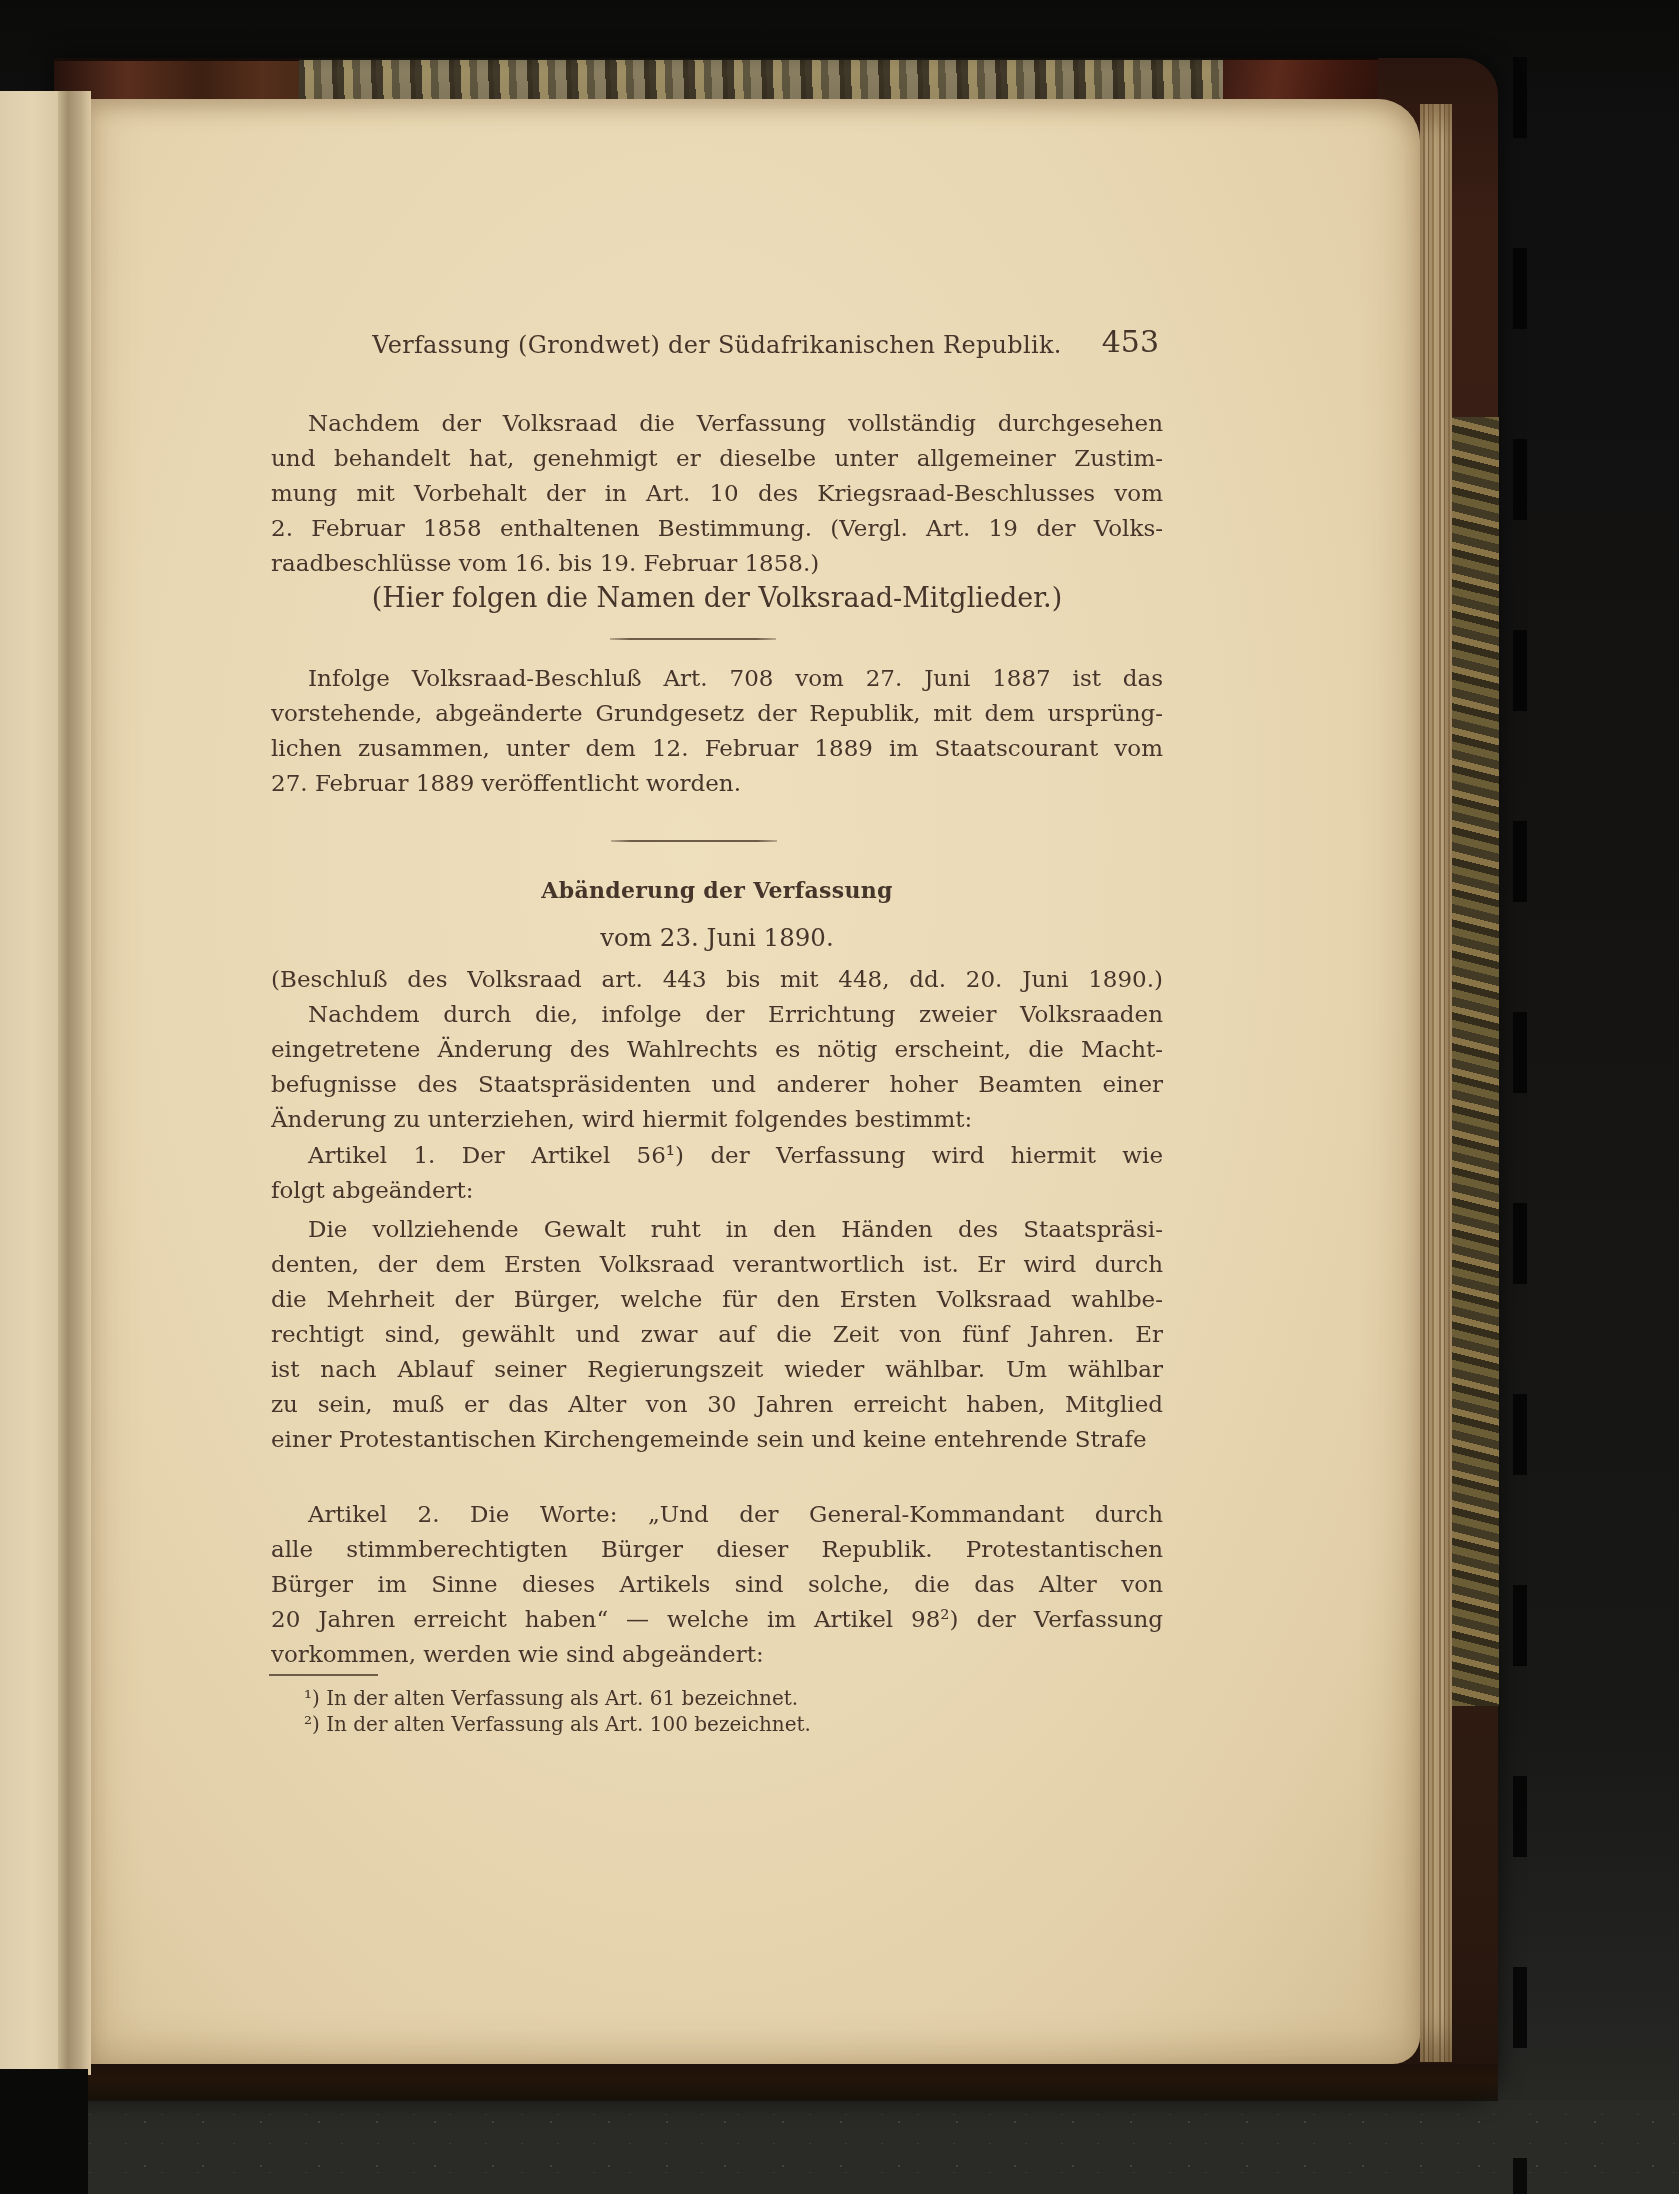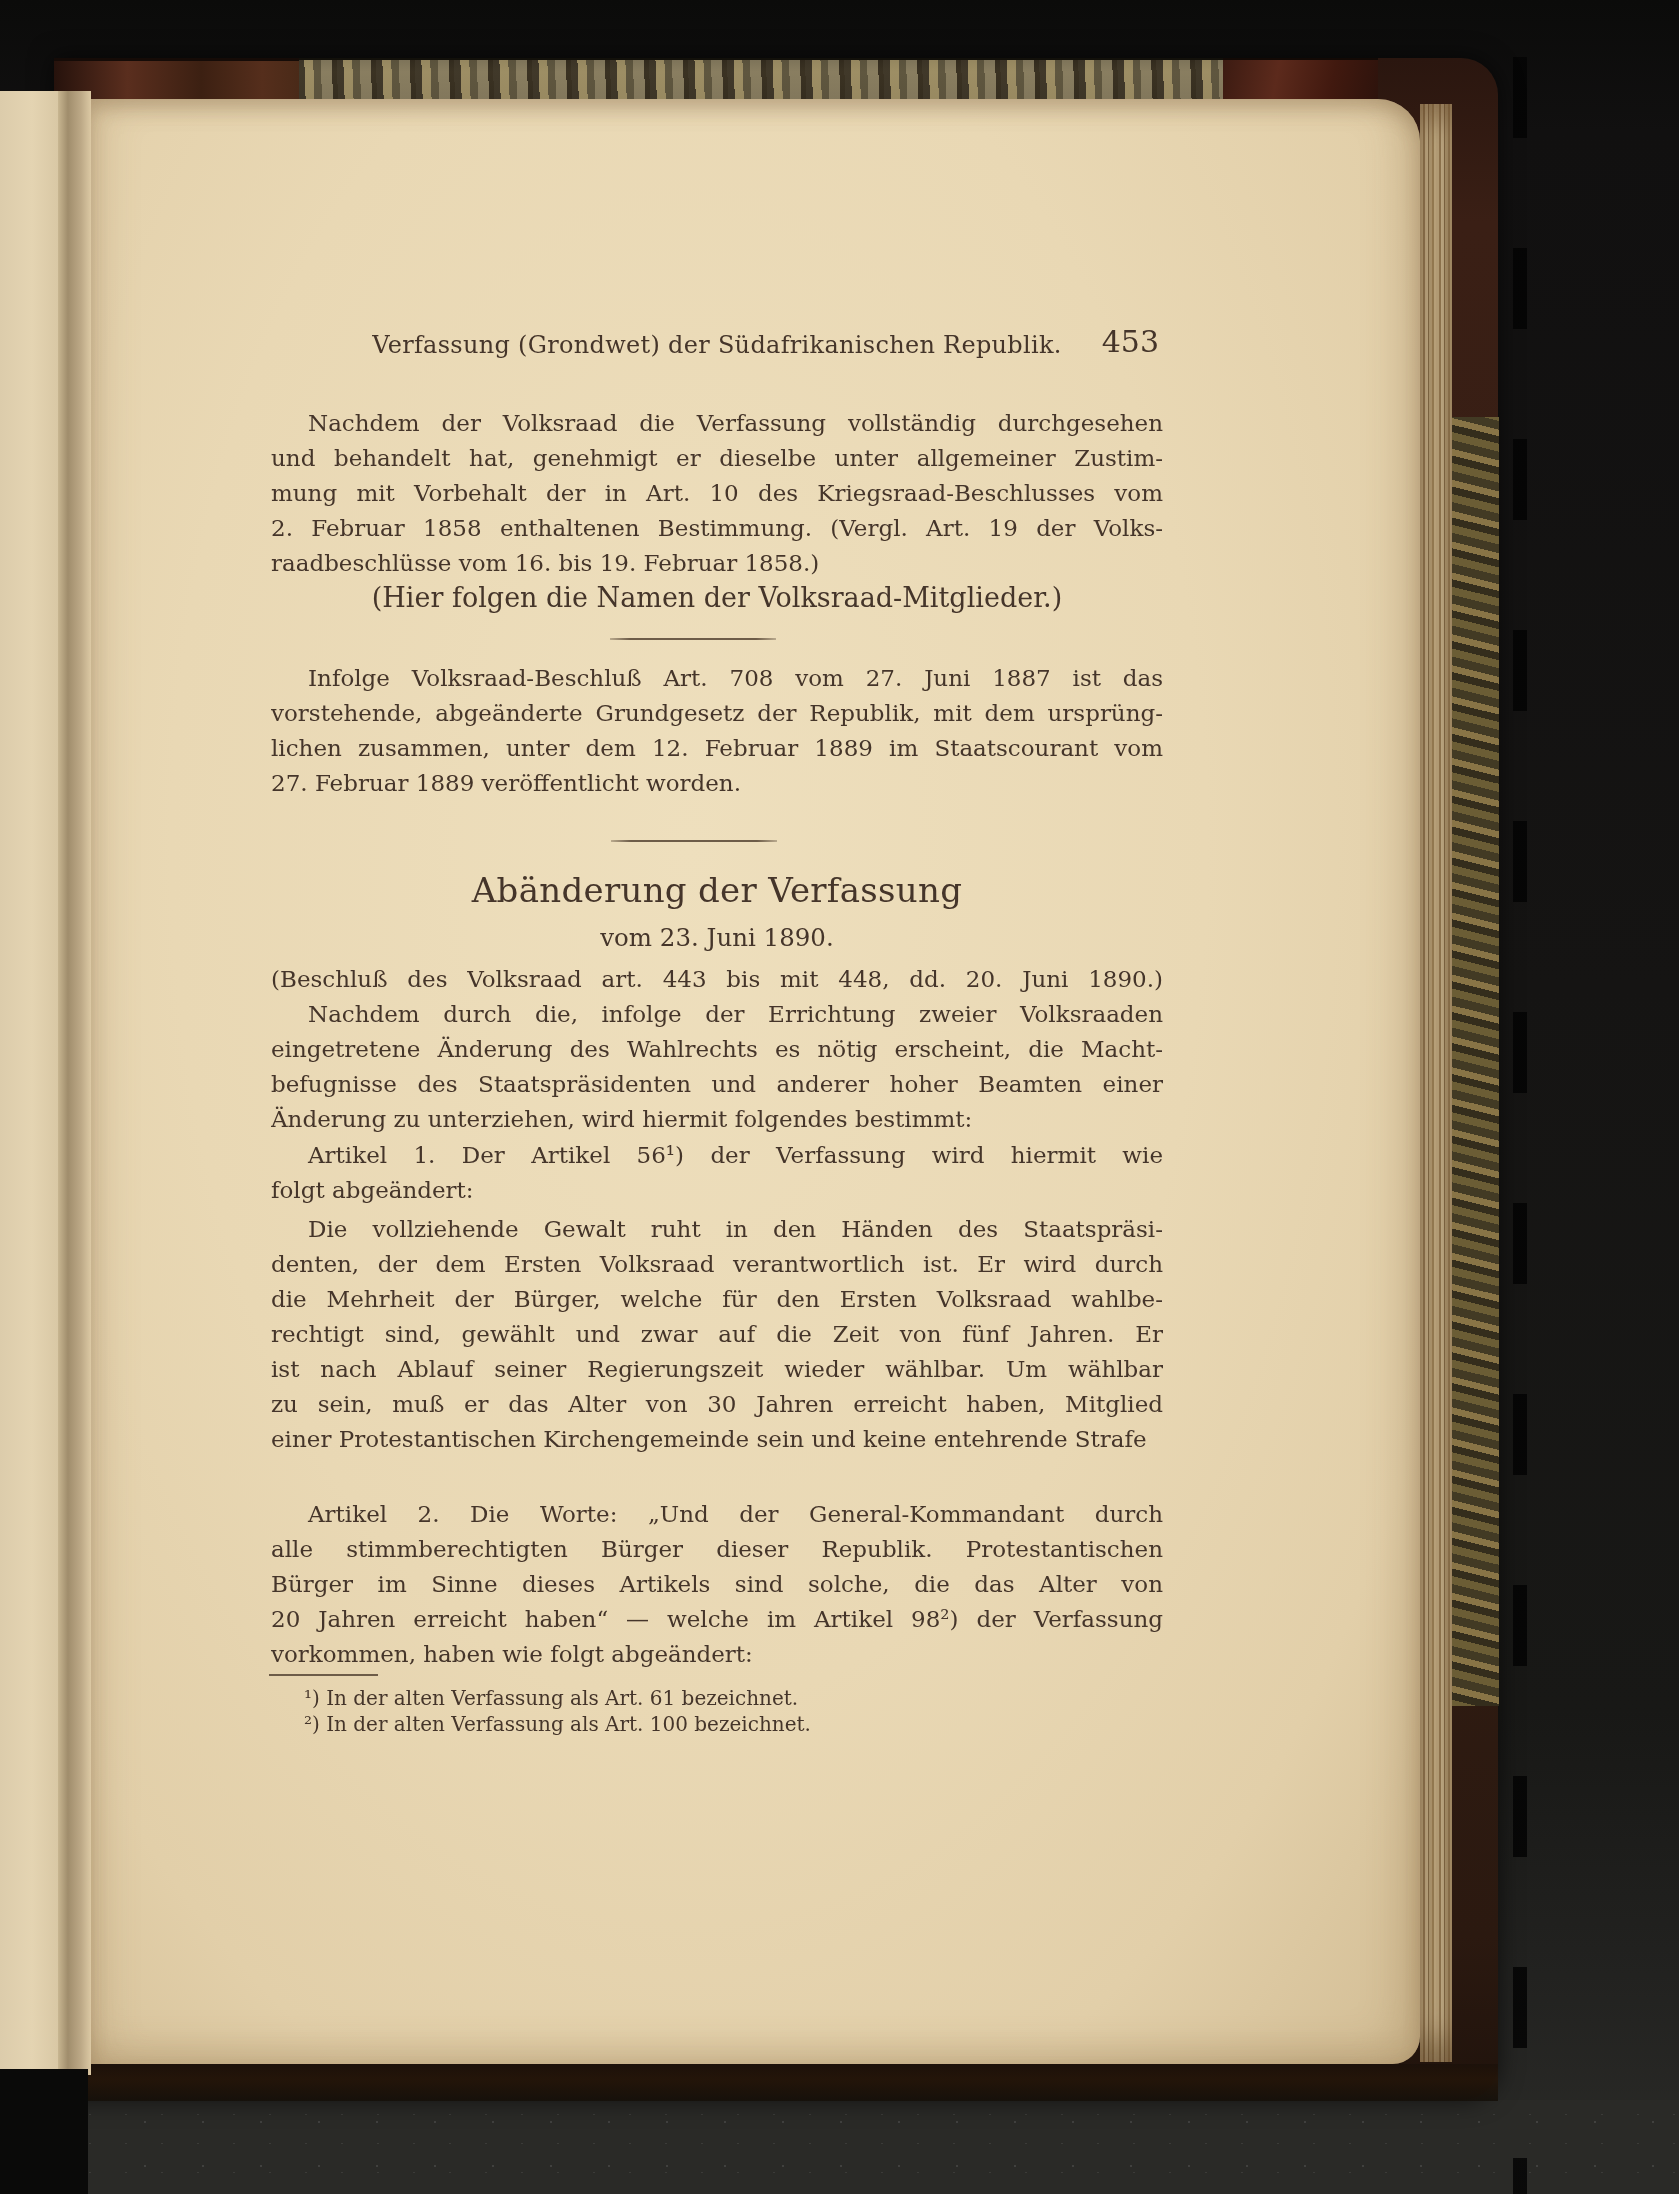--- a/index.html
+++ b/index.html
@@ -67,21 +67,21 @@
     font-size:24px;line-height:35px;letter-spacing:0.3px;}
   .header-page-num{position:absolute;right:4px;top:-4.8px;font-size:30px;line-height:38px;}
   .para .line{display:block;height:35px;line-height:35px;font-size:23px;
     text-align:justify;text-align-last:justify;overflow:hidden;white-space:nowrap;}
   .para .line:last-child{text-align-last:left;}
   .para .line:first-child{text-indent:37px;}
   .p1{top:307px;} .p2{top:562px;} .p3{top:898px;} .p4{top:1039px;}
   .p5{top:1113px;} .p6{top:1398px;}
   .center-line{font-size:27px;line-height:35px;text-align:center;}
   .hier{top:481px;}
-  .heading{top:773px;font-size:34px;line-height:37px;font-weight:normal;text-align:center;letter-spacing:0.3px;}
+  .heading{top:773px;font-size:22px;line-height:37px;font-weight:bold;text-align:center;letter-spacing:0.3px;}
   .date{top:821px;font-size:24.5px;}
   .ref{top:863px;font-size:23px;line-height:35px;text-align:justify;text-align-last:justify;white-space:nowrap;overflow:hidden;}
   .rule{position:absolute;height:2.4px;background:linear-gradient(90deg,rgba(109,92,72,.4),#6d5c48 12%,#6d5c48 88%,rgba(109,92,72,.4));}
   .rule1{left:519px;top:539px;width:166px;}
   .rule2{left:520px;top:741px;width:166px;}
   .fn-rule{left:178px;top:1575px;width:109px;height:1.8px;background:#6d5c48;}
   .footnotes{top:1586px;}
   .footnotes .line{display:block;height:26px;line-height:26px;font-size:20px;
     text-align:left;padding-left:33px;overflow:hidden;white-space:nowrap;}
   .bottom-left-black{position:absolute;left:0;top:2069px;width:88px;height:125px;background:#0a0a09;}
@@ -161,21 +161,21 @@
         <div class="line">ist nach Ablauf seiner Regierungszeit wieder wählbar.  Um wählbar</div>
         <div class="line">zu sein, muß er das Alter von 30 Jahren erreicht haben, Mitglied</div>
         <div class="line">einer Protestantischen Kirchengemeinde sein und keine entehrende Strafe</div>
       </div>
 
     <div class="abs para p6">
         <div class="line">Artikel 2.  Die Worte: „Und der General-Kommandant durch</div>
         <div class="line">alle stimmberechtigten Bürger dieser Republik.  Protestantischen</div>
         <div class="line">Bürger im Sinne dieses Artikels sind solche, die das Alter von</div>
         <div class="line">20 Jahren erreicht haben“ — welche im Artikel 98²) der Verfassung</div>
-        <div class="line">vorkommen, haben wie folgt abgeändert:</div>
+        <div class="line">vorkommen, werden wie sind abgeändert:</div>
       </div>
 
     <div class="fn-rule rule"></div>
 
     <div class="abs footnotes">
         <div class="line">¹) In der alten Verfassung als Art. 61 bezeichnet.</div>
         <div class="line">²) In der alten Verfassung als Art. 100 bezeichnet.</div>
       </div>
   </div>
 

